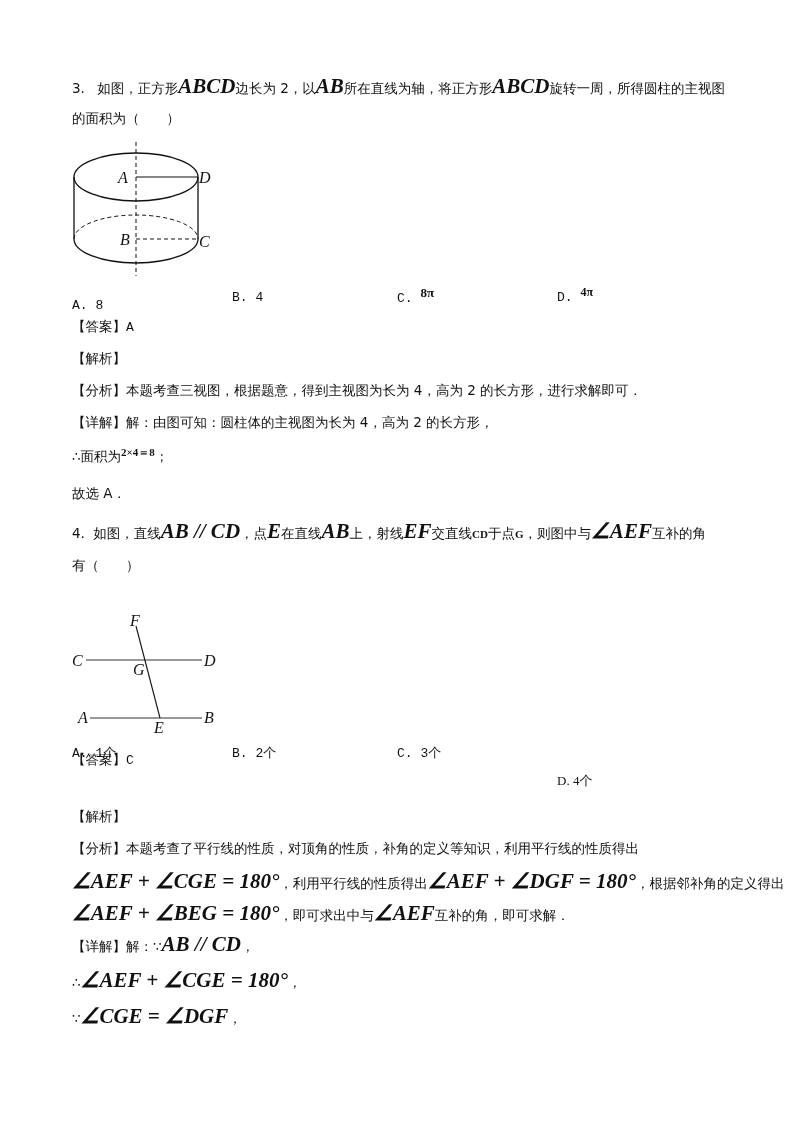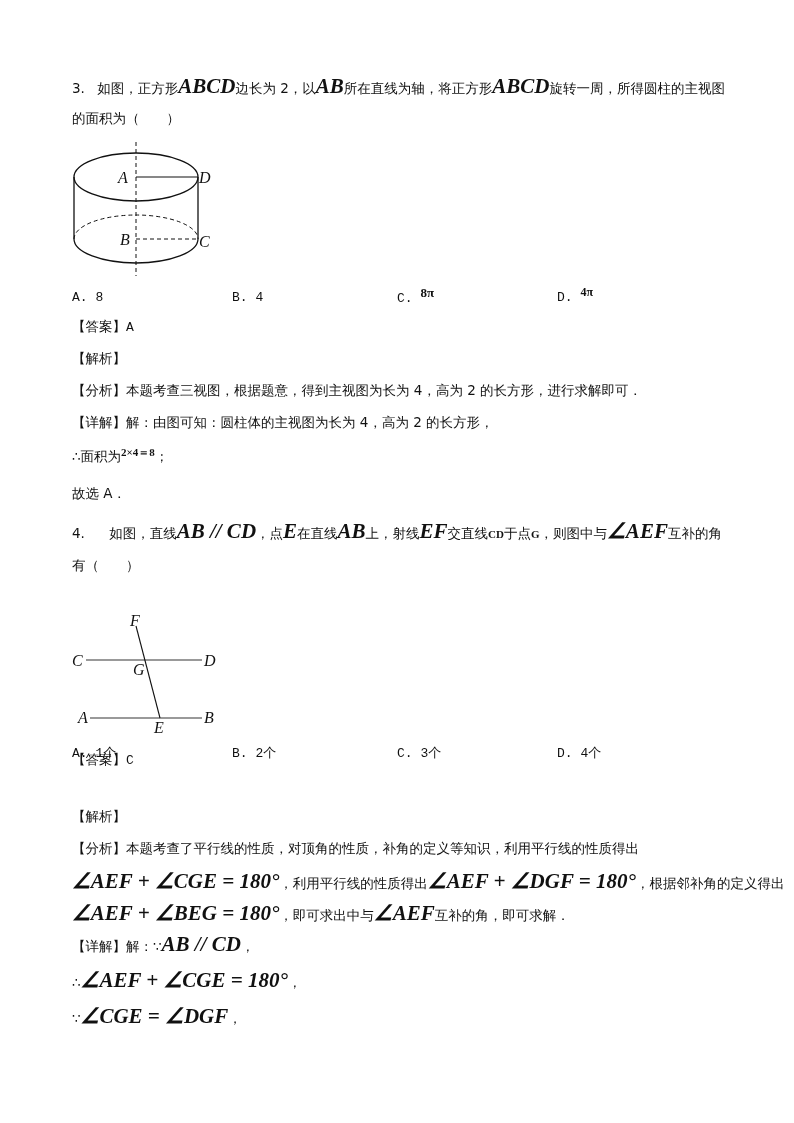--- a/index.html
+++ b/index.html
@@ -35,21 +35,21 @@
 
   <line x1="70" y1="35" x2="132" y2="35" stroke="#111" stroke-width="1.2"></line>
   <line x1="70" y1="97" x2="132" y2="97" stroke="#111" stroke-width="1" stroke-dasharray="4,3"></line>
   <text x="52" y="41">A</text>
   <text x="133" y="41">D</text>
   <text x="54" y="103">B</text>
   <text x="133" y="105">C</text>
 </svg>
 
 <div>
-  <div class="opt" style="left:72px; top:290px;"><span>A.</span> <span>8</span></div>
+  <div class="opt" style="left:72px; top:298px;"><span>A.</span> <span>8</span></div>
   <div class="opt" style="left:232px; top:290px;"><span>B.</span> <span>4</span></div>
   <div class="opt" style="left:397px; top:290px;"><span>C.</span> <span class="mu sup" style="font-size:13px">8π</span></div>
   <div class="opt" style="left:557px; top:290px;"><span>D.</span> <span class="mu sup" style="font-size:12px">4π</span></div>
 </div>
 
 <div class="line" style="top:316px;">
   <span>【答案】</span><span class="opt" style="position:static">A</span>
 </div>
 <div class="line" style="top:348px;">【解析】</div>
 <div class="line" style="top:380px;">
@@ -58,42 +58,42 @@
 <div class="line" style="top:412px;">
   <span>【详解】</span><span>解：由图可知：圆柱体的主视图为长为 4，高为 2 的长方形，</span>
 </div>
 <div class="line" style="top:446px;">
   <span>∴面积为</span><span class="mu sup">2×4＝8</span><span>；</span>
 </div>
 <div class="line" style="top:483px;">故选 A．</div>
 
 <div class="line" style="top:521px;">
   <span>4.</span>
-  <span style="margin-left:20px">如图，直线</span><span class="m">AB // CD</span><span>，点</span><span class="m">E</span><span>在直线</span><span class="m">AB</span><span>上，射线</span><span class="m">EF</span><span>交直线</span><span class="mu">CD</span><span>于点</span><span class="mu">G</span><span>，则图中与</span><span class="m">∠AEF</span><span>互补的角</span>
+  <span style="margin-left:4px">如图，直线</span><span class="m">AB // CD</span><span>，点</span><span class="m">E</span><span>在直线</span><span class="m">AB</span><span>上，射线</span><span class="m">EF</span><span>交直线</span><span class="mu">CD</span><span>于点</span><span class="mu">G</span><span>，则图中与</span><span class="m">∠AEF</span><span>互补的角</span>
 </div>
 <div class="line" style="top:555px;">有（　　）</div>
 
 <svg style="position:absolute; left:66px; top:608px;" width="160" height="130" viewBox="0 0 160 130">
   <line x1="20" y1="52" x2="136" y2="52" stroke="#777" stroke-width="1.5"></line>
   <line x1="24" y1="110" x2="136" y2="110" stroke="#777" stroke-width="1.5"></line>
   <line x1="70" y1="18" x2="94" y2="110" stroke="#111" stroke-width="1.1"></line>
   <text x="64" y="18">F</text>
   <text x="6" y="58">C</text>
   <text x="138" y="58">D</text>
   <text x="67" y="67">G</text>
   <text x="12" y="115">A</text>
   <text x="138" y="115">B</text>
   <text x="88" y="125">E</text>
 </svg>
 
 <div>
   <div class="opt" style="left:72px; top:744px;"><span>A.</span> <span>1个</span></div>
   <div class="opt" style="left:232px; top:744px;"><span>B.</span> <span>2个</span></div>
   <div class="opt" style="left:397px; top:744px;"><span>C.</span> <span>3个</span></div>
-  <div class="opt" style="left:557px; top:744px;"><span>D.</span> <span>4个</span></div>
+  <div class="opt" style="left:557px; top:772px;font-family:Liberation Serif, serif;"><span>D.</span> <span>4个</span></div>
 </div>
 
 <div class="line" style="top:749px;">
   <span>【答案】</span><span class="opt" style="position:static">C</span>
 </div>
 <div class="line" style="top:806px;">【解析】</div>
 <div class="line" style="top:838px;text-align:right;">
   <span>【分析】</span><span>本题考查了平行线的性质，对顶角的性质，补角的定义等知识，利用平行线的性质得出</span>
 </div>
 <div class="line" style="top:871px;">

